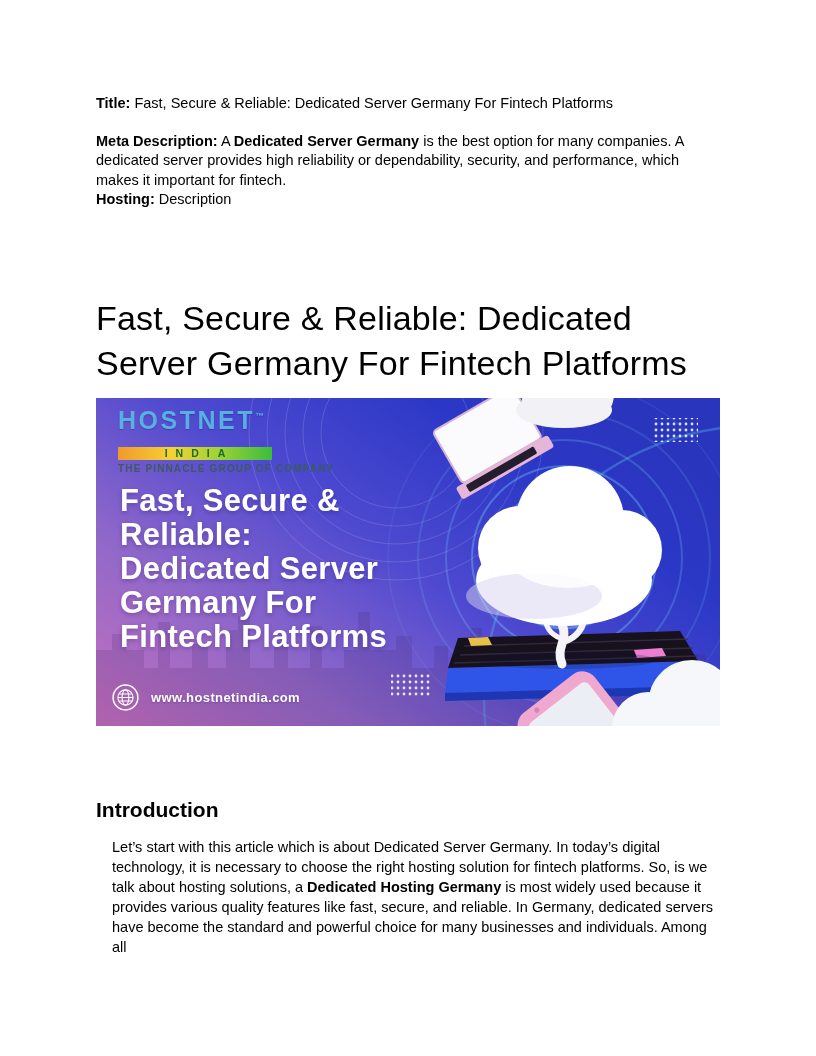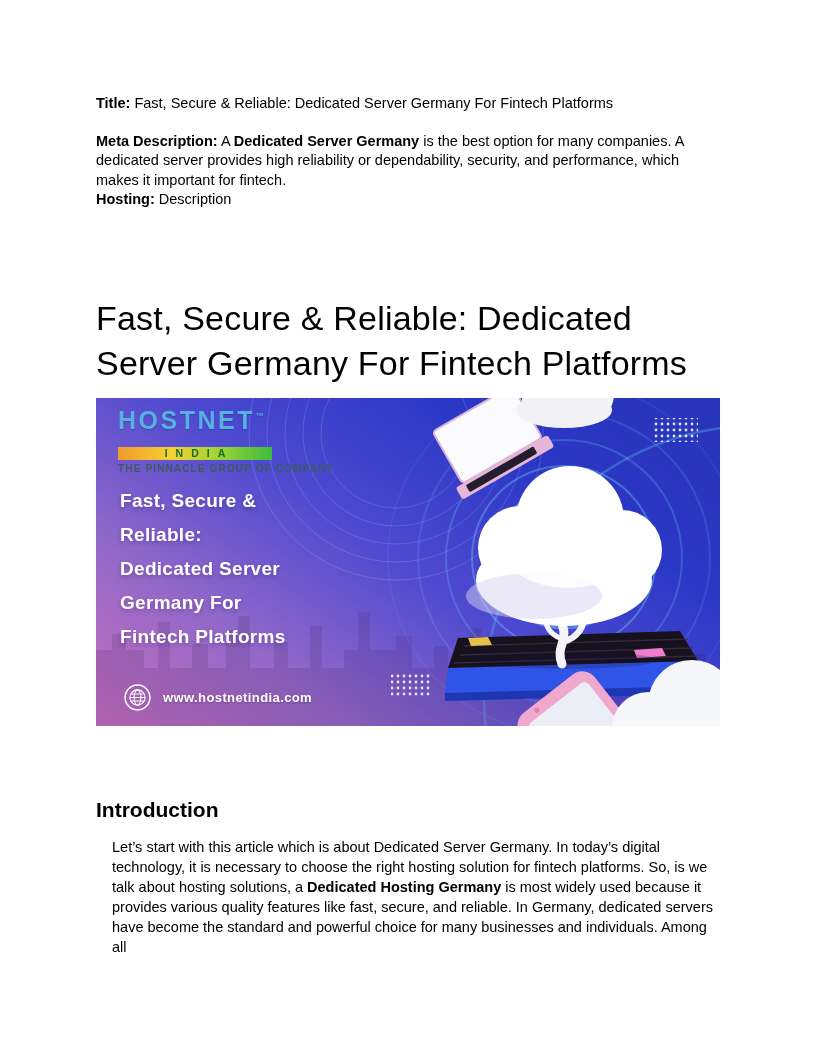--- a/index.html
+++ b/index.html
@@ -52,27 +52,27 @@
     font-size: 10.5px; font-weight: 700; color: #1c6b2a;
     letter-spacing: 8px; text-indent: 8px;
   }
   .logo-tagline {
     margin-top: 3px; font-size: 10px; font-weight: 700;
     color: #3d5a60; letter-spacing: 1.15px; white-space: nowrap;
   }
 
   .banner-title {
     position: absolute; left: 24px; top: 86px; width: 330px;
-    font-size: 19px; font-weight: 700; line-height: 34px;
+    font-size: 31px; font-weight: 700; line-height: 34px;
     color: #ffffff; letter-spacing: 0.3px; white-space: pre-line;
     text-shadow: 0 2px 4px rgba(40,20,90,.30);
   }
 
   .banner-footer {
-    position: absolute; left: 28px; bottom: 15px;
+    position: absolute; left: 16px; bottom: 15px;
     display: flex; align-items: center; gap: 12px;
   }
   .site-url { font-size: 13px; font-weight: 700; color: #fff; letter-spacing: .4px;
     text-shadow: 0 1px 2px rgba(40,20,90,.3); }
 
   
   .section-heading {
     margin: 70px 0 0 0;
     font-size: 21px; font-weight: 700; line-height: 28px; color: #000;
   }

